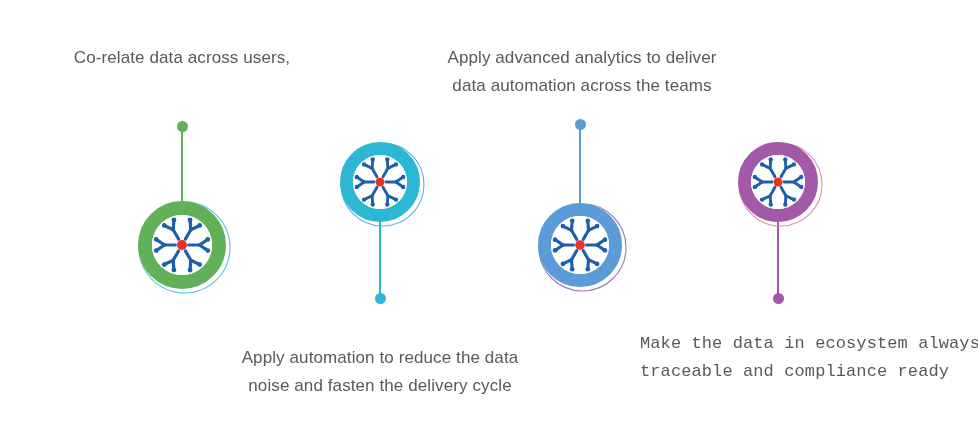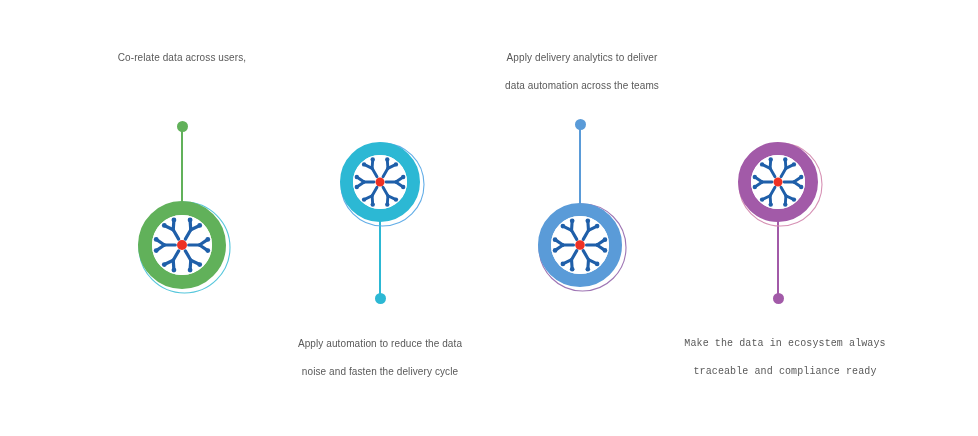--- a/index.html
+++ b/index.html
@@ -29,21 +29,21 @@
     width: 978px;
     height: 436px;
     pointer-events: none;
   }
 
   
   .caption {
     position: absolute;
     text-align: center;
     color: #595959;
-    font-size: 10px;
+    font-size: 17px;
     line-height: 28px;
     letter-spacing: 0.1px;
     white-space: nowrap;
     pointer-events: auto;
   }
   .caption .line {
     display: block;
   }
 
   
@@ -157,21 +157,21 @@
             <circle cx="19.05" cy="3.72" r="2.17" fill="#1f5fa9"></circle>
             <line x1="29.35" y1="21.08" x2="34.22" y2="12.65" stroke="#1f5fa9" stroke-width="2.90" stroke-linecap="round"></line>
             <line x1="34.22" y1="12.65" x2="33.60" y2="3.72" stroke="#1f5fa9" stroke-width="2.90" stroke-linecap="round"></line>
             <circle cx="33.60" cy="3.72" r="2.17" fill="#1f5fa9"></circle>
             <line x1="34.22" y1="12.65" x2="42.27" y2="8.72" stroke="#1f5fa9" stroke-width="2.90" stroke-linecap="round"></line>
             <circle cx="42.27" cy="8.72" r="2.17" fill="#1f5fa9"></circle>
             <circle cx="26.325" cy="26.325" r="4.48" fill="#ee3124"></circle>
           </g>
         </svg>
       </div>
-      <div class="caption" style="left: 240px; top: 330px; width: 280px; color: rgb(89, 89, 89);">
+      <div class="caption" style="left: 240px; top: 344px; width: 280px; color: rgb(89, 89, 89);">
         <span class="line">Apply automation to reduce the data</span>
         <span class="line">noise and fasten the delivery cycle</span>
       </div>
     </div>
     <div class="node">
       <div class="stem" style="left: 579px; top: 124px; height: 82px; background: rgb(90, 155, 216);"></div>
       <div class="stem-dot" style="left: 574.5px; top: 118.5px; background: rgb(90, 155, 216);"></div>
       <div class="badge" style="left: 532px; top: 197px; width: 96px; height: 96px;">
         <svg width="96" height="96" viewBox="0 0 96 96">
           <circle cx="50.50" cy="50.50" r="43.50" fill="none" stroke="#9a6fb0" stroke-width="1.1" opacity="0.95"></circle>
@@ -206,21 +206,21 @@
             <line x1="31.53" y1="22.64" x2="36.76" y2="13.58" stroke="#1f5fa9" stroke-width="3.11" stroke-linecap="round"></line>
             <line x1="36.76" y1="13.58" x2="36.09" y2="3.99" stroke="#1f5fa9" stroke-width="3.11" stroke-linecap="round"></line>
             <circle cx="36.09" cy="3.99" r="2.33" fill="#1f5fa9"></circle>
             <line x1="36.76" y1="13.58" x2="45.40" y2="9.37" stroke="#1f5fa9" stroke-width="3.11" stroke-linecap="round"></line>
             <circle cx="45.40" cy="9.37" r="2.33" fill="#1f5fa9"></circle>
             <circle cx="28.275" cy="28.275" r="4.81" fill="#ee3124"></circle>
           </g>
         </svg>
       </div>
       <div class="caption" style="left: 437px; top: 44px; width: 290px; color: rgb(89, 89, 89);">
-        <span class="line">Apply delivery analytics to deliver</span>
+        <span class="line">Apply advanced analytics to deliver</span>
         <span class="line">data automation across the teams</span>
       </div>
     </div>
     <div class="node">
       <div class="stem" style="left: 777px; top: 220px; height: 78px; background: rgb(162, 90, 168);"></div>
       <div class="stem-dot" style="left: 772.5px; top: 292.5px; background: rgb(162, 90, 168);"></div>
       <div class="badge" style="left: 732px; top: 136px; width: 92px; height: 92px;">
         <svg width="92" height="92" viewBox="0 0 92 92">
           <circle cx="48.50" cy="48.50" r="41.50" fill="none" stroke="#d48bb0" stroke-width="1.1" opacity="0.95"></circle>
           <circle cx="46" cy="46" r="33.50" fill="none" stroke="#a25aa8" stroke-width="13"></circle>

